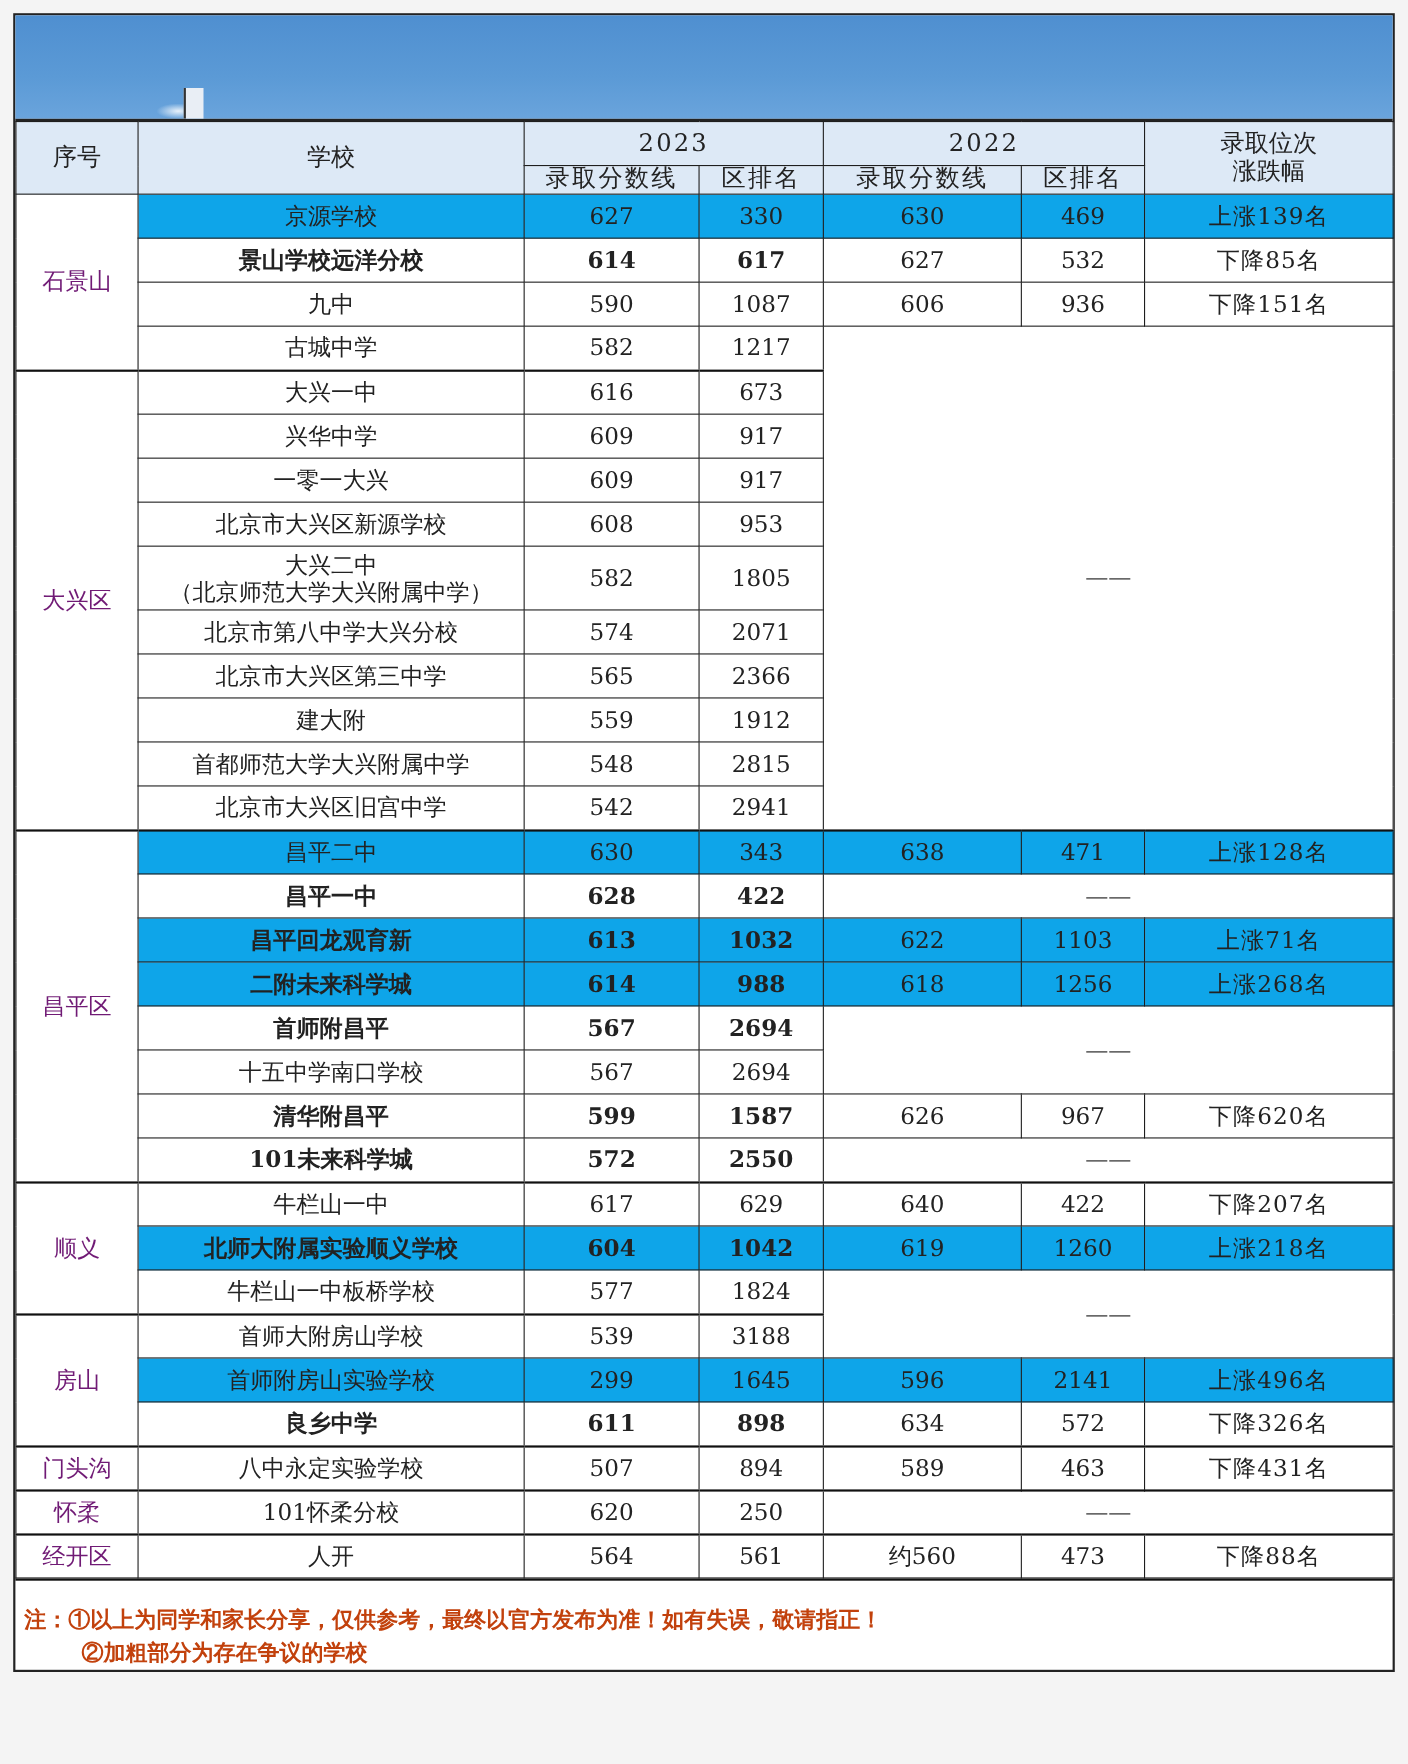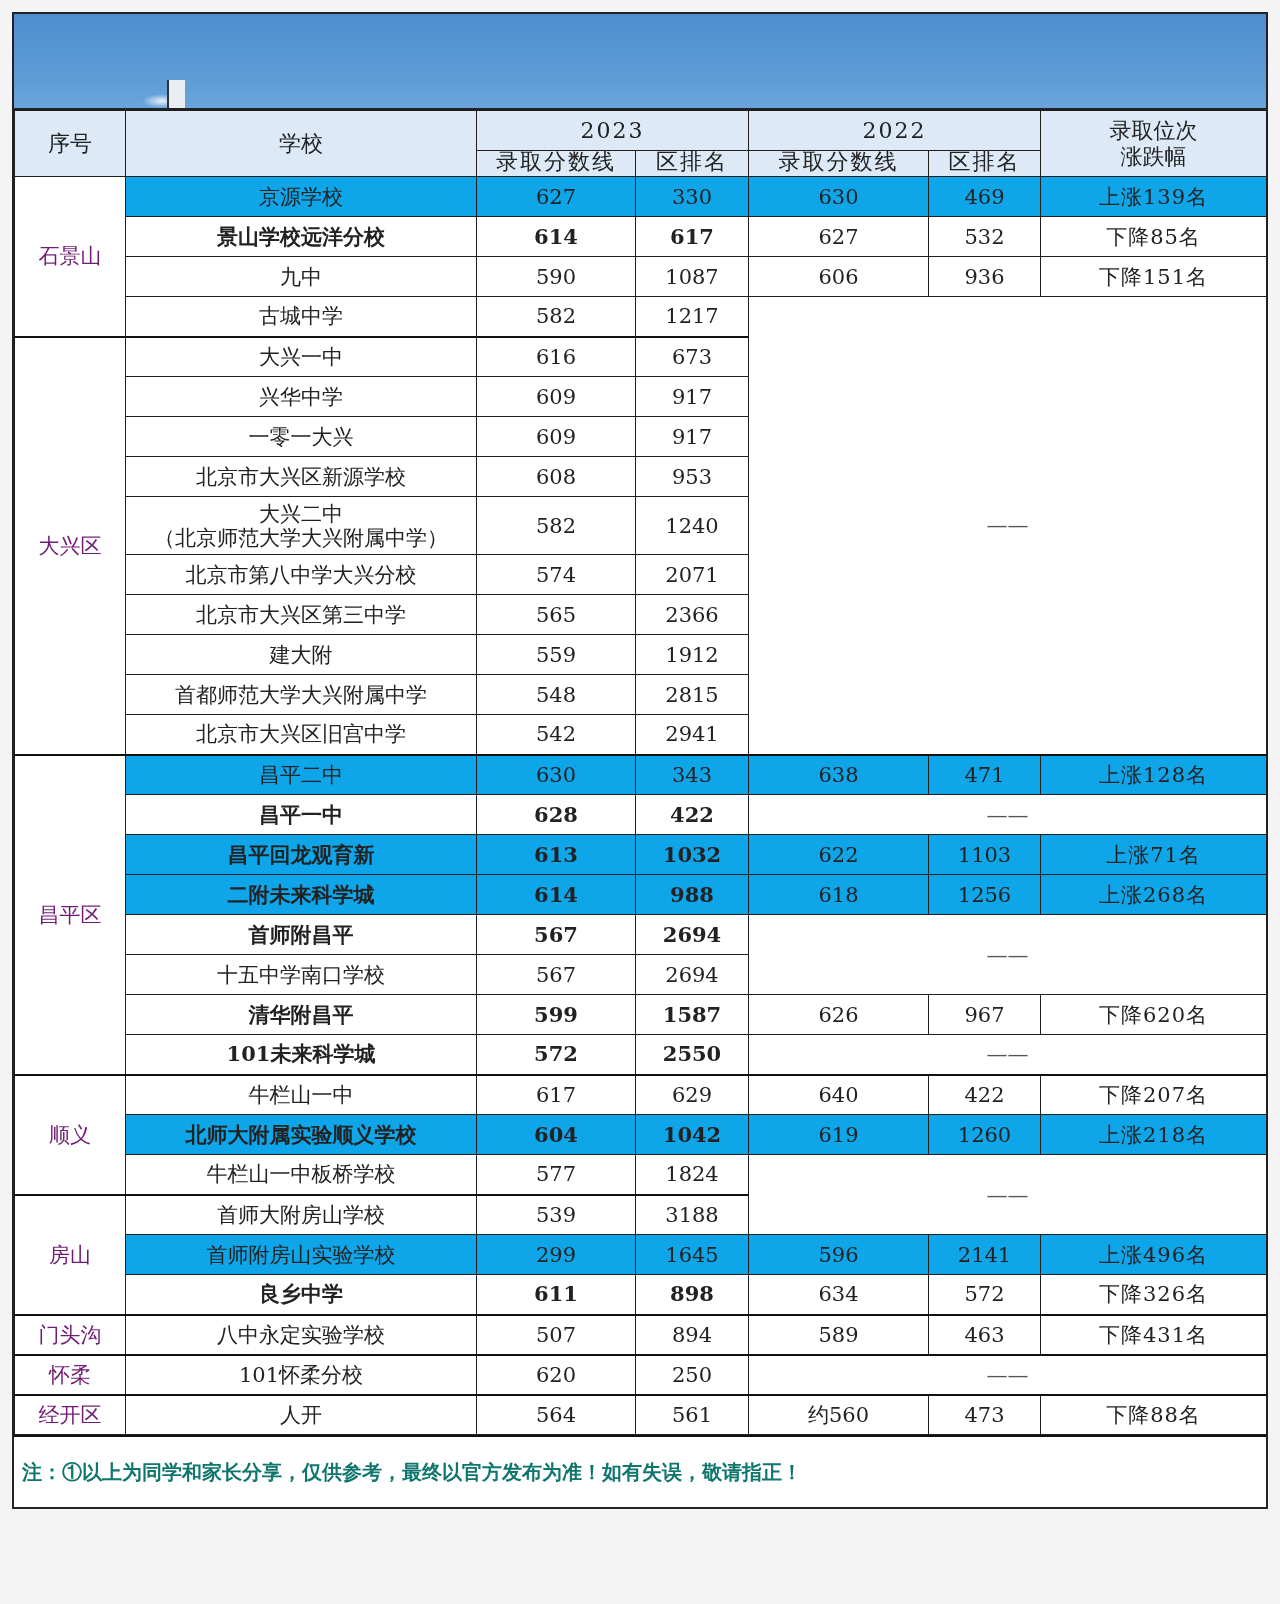--- a/index.html
+++ b/index.html
@@ -40,22 +40,22 @@
   table.grid thead tr.h2 th, table.grid thead tr.h1 th.yr { letter-spacing: 2px; }
   table.grid tbody td { height: 40px; background: #ffffff; }
   table.grid tbody tr.tall td { height: 58px; }
   table.grid tbody tr.hl td.hlc { background: #0ea5e9; }
   table.grid tbody td.bold { font-weight: bold; }
   table.grid tbody td.district { background: #ffffff; color: #701a75; }
   table.grid tbody td.dash { color: #555; }
   table.grid tbody td.change { letter-spacing: 1px; }
   .group-top td { border-top: 2.5px solid #111 !important; }
   .note {
-    border-top: 2.5px solid #111; height: 72px; padding: 20px 8px 0 8px;
-    font-size: 20px; line-height: 30px; color: #0f766e; font-weight: bold;
+    border-top: 2.5px solid #111; height: 83px; padding: 20px 8px 0 8px;
+    font-size: 20px; line-height: 30px; color: #c2410c; font-weight: bold;
   }
   .note .line2 { padding-left: 52px; }
 </style>
 </head>
 <body>
 
 <div class="sheet">
   <div class="title-bar">
     <div class="cloud"></div>
     <div class="tower"></div>
@@ -143,21 +143,21 @@
         <td>北京市大兴区新源学校</td>
         <td>608</td>
         <td>953</td>
       </tr>
       <tr class="tall">
         <td>
           <div>大兴二中</div>
           <div>（北京师范大学大兴附属中学）</div>
         </td>
         <td>582</td>
-        <td>1240</td>
+        <td>1805</td>
       </tr>
       <tr>
         <td>北京市第八中学大兴分校</td>
         <td>574</td>
         <td>2071</td>
       </tr>
       <tr>
         <td>北京市大兴区第三中学</td>
         <td>565</td>
         <td>2366</td>
@@ -307,14 +307,15 @@
         <td>561</td>
         <td>约560</td>
         <td>473</td>
         <td class="change">下降88名</td>
       </tr>
     </tbody>
   </table>
 
   <div class="note">
     <div>注：①以上为同学和家长分享，仅供参考，最终以官方发布为准！如有失误，敬请指正！</div>
+    <div class="line2">②加粗部分为存在争议的学校</div>
   </div>
 </div>
 
 </body></html>

